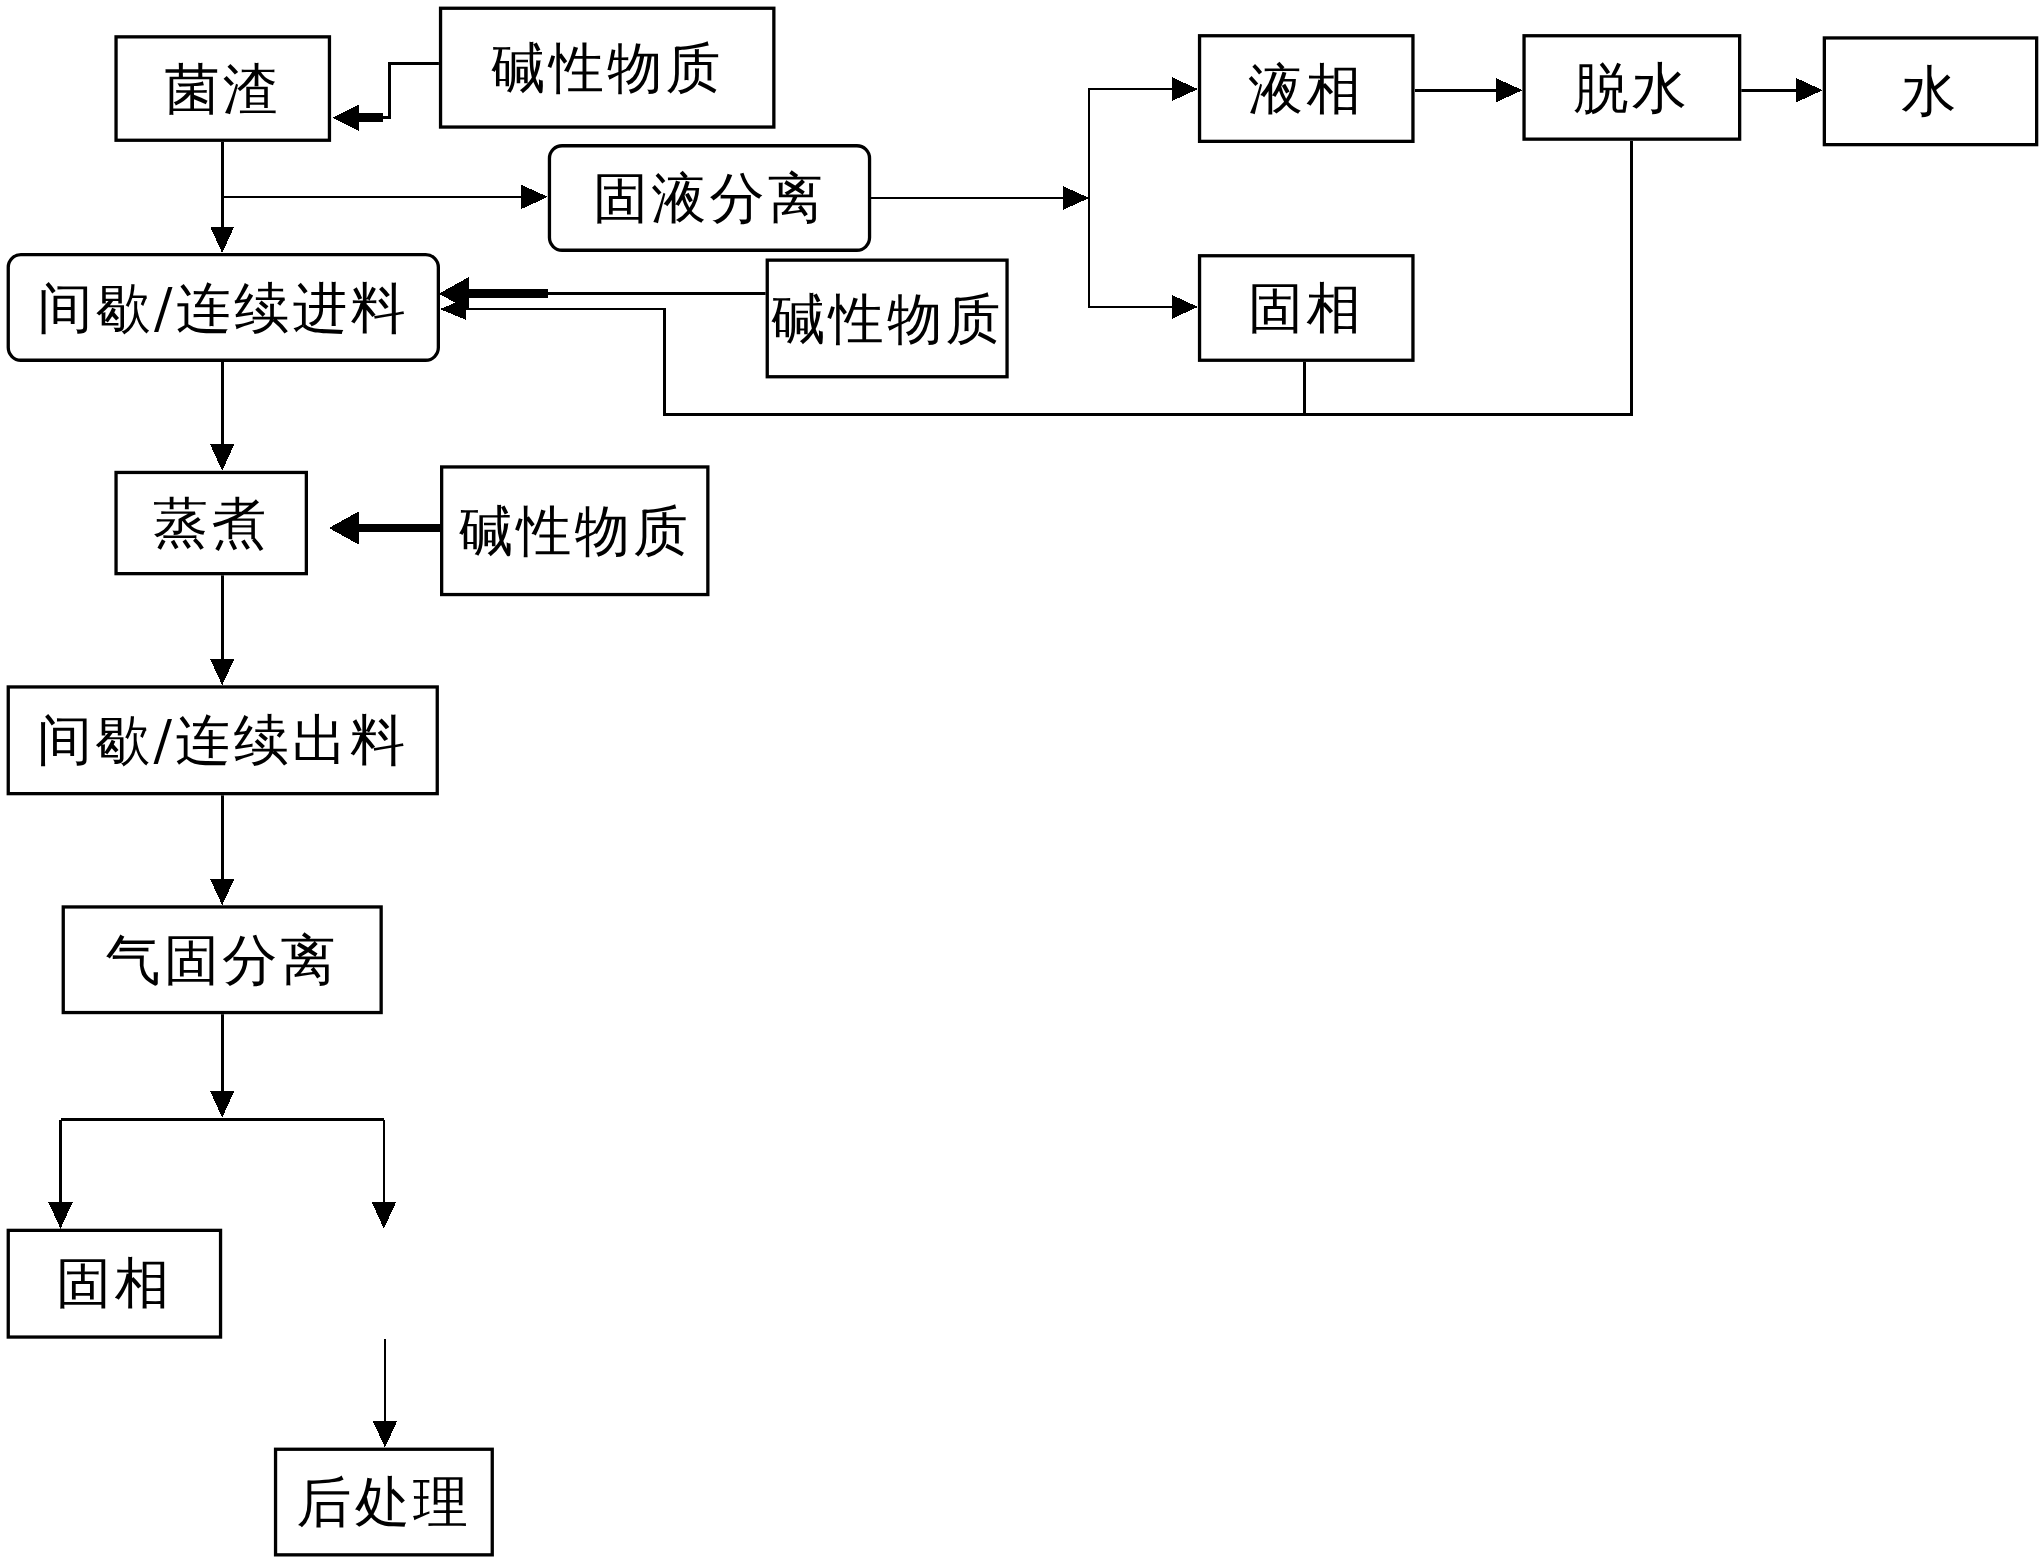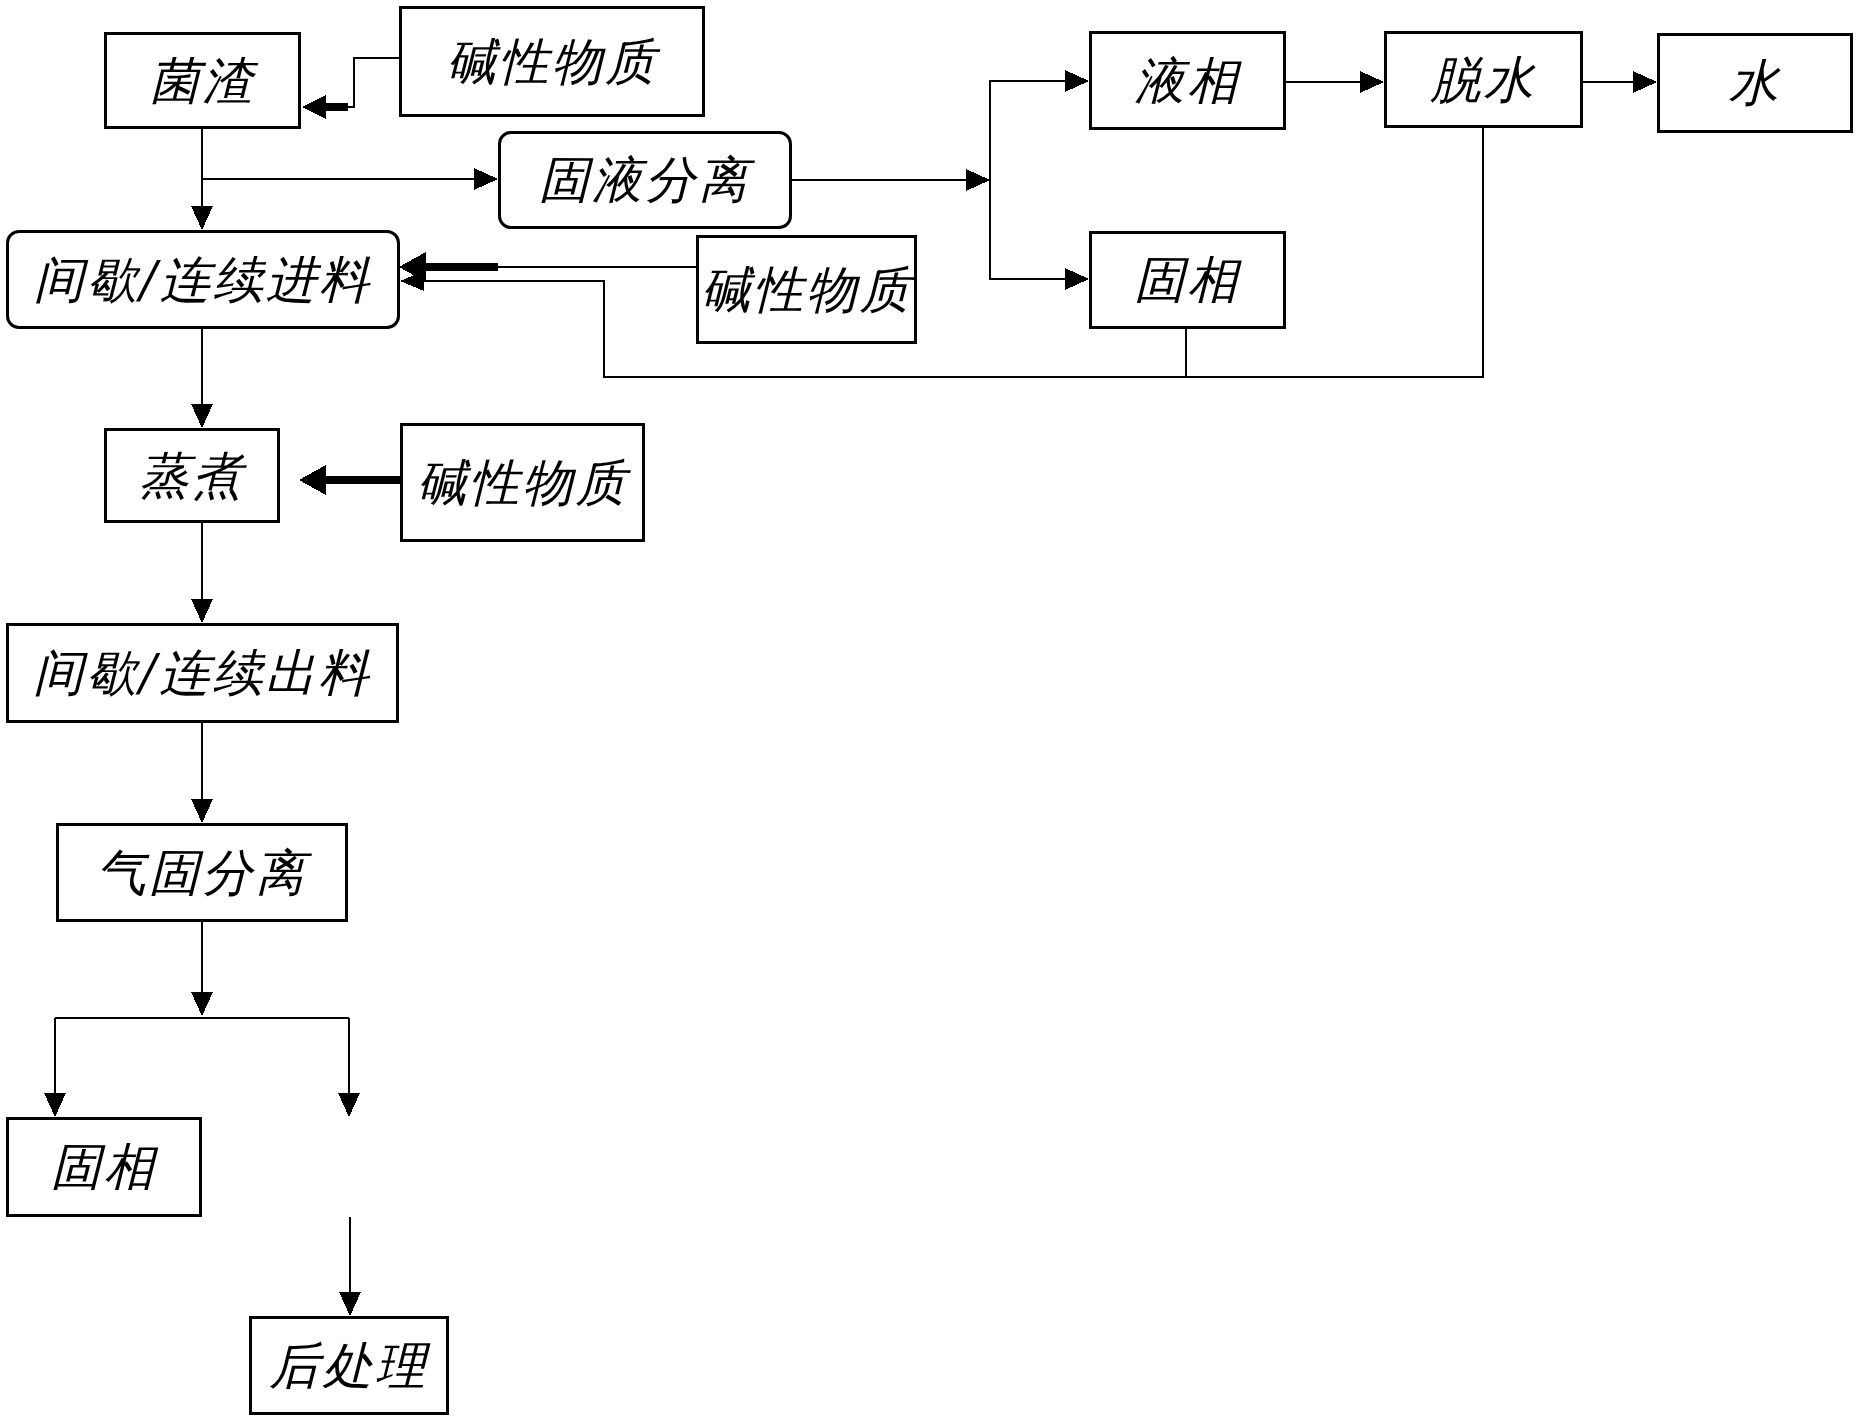--- a/index.html
+++ b/index.html
@@ -13,21 +13,20 @@
   }
   .node{
     position:absolute;
     box-sizing:border-box;
     border:3px solid #000;
     background:#ffffff;
     display:flex;align-items:center;justify-content:center;
     font-size:50px;letter-spacing:3px;
     white-space:nowrap;
     line-height:1;
-    font-style:italic;
   }
   
   .n-junzha           {left:104px;  top:32px;   width:197px; height:97px;}
   .n-alkali-top       {left:399px;  top:6px;    width:306px; height:111px;}
   .n-solid-liquid-sep {left:498px;  top:131px;  width:294px; height:98px;border-radius:13px;}
   .n-liquid-phase     {left:1089px; top:31px;   width:197px; height:99px;}
   .n-dewater          {left:1384px; top:31px;   width:199px; height:97px;}
   .n-water            {left:1657px; top:33px;   width:196px; height:100px;}
   .n-solid-phase-upper{left:1089px; top:231px;  width:197px; height:98px;}
   .n-feed             {left:6px;    top:230px;  width:394px; height:99px;border-radius:13px;}

